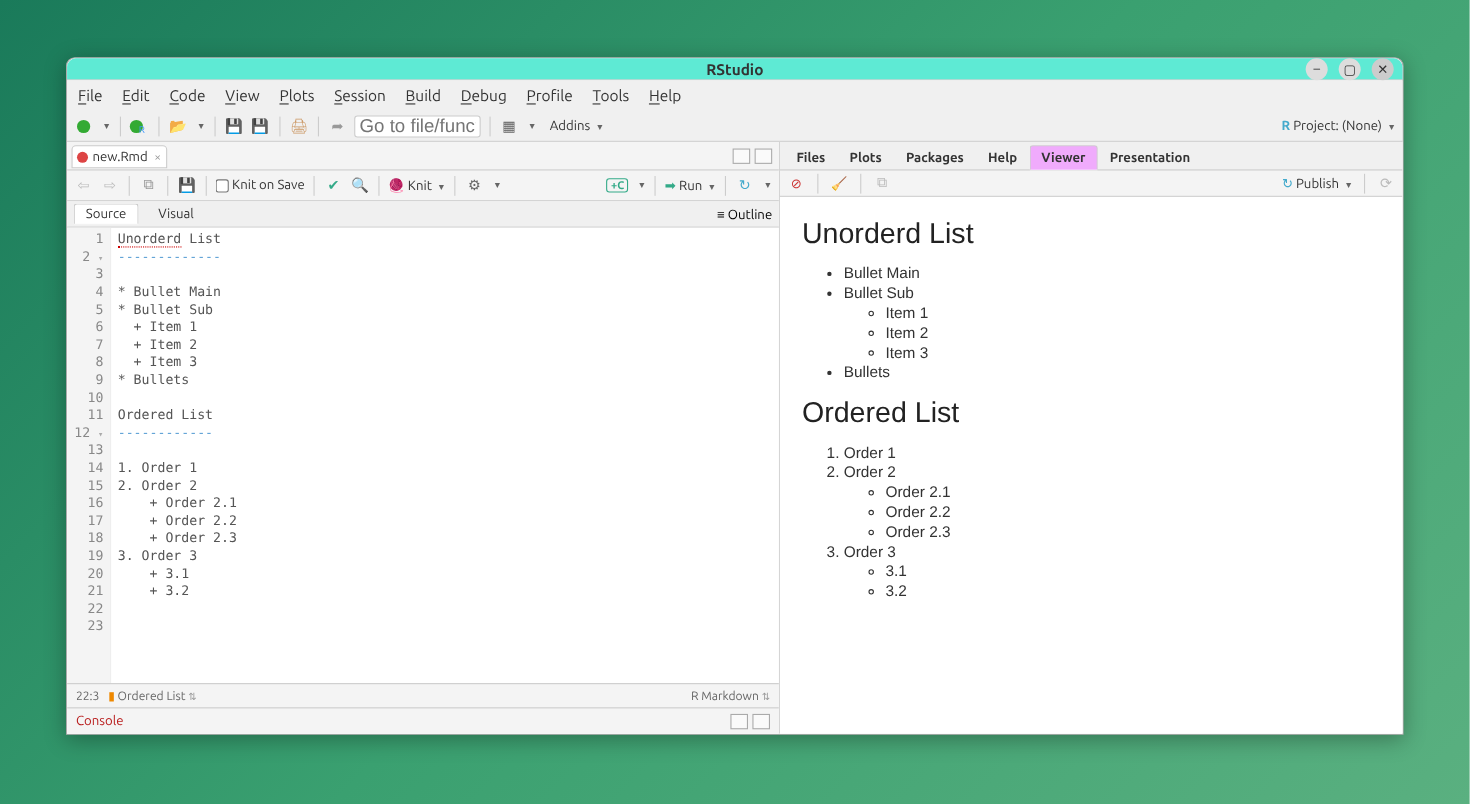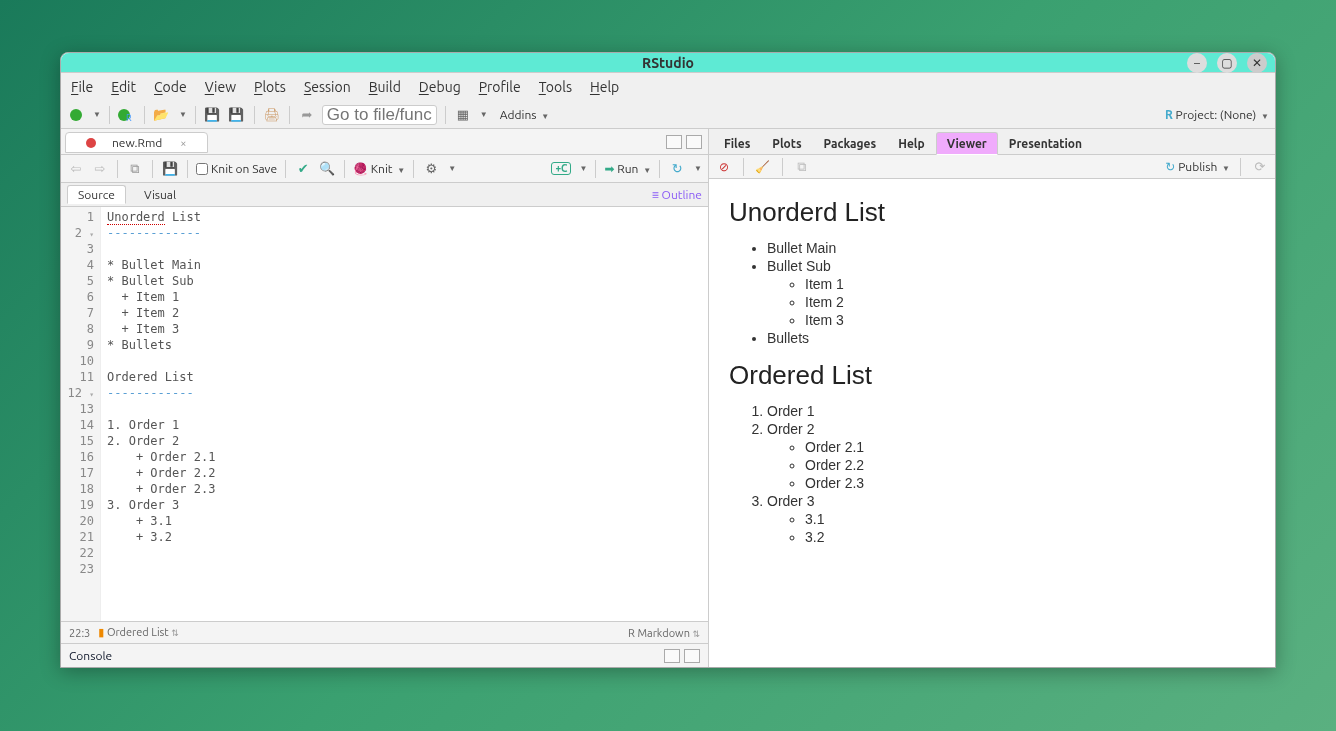--- a/index.html
+++ b/index.html
@@ -76,22 +76,22 @@
   height: 26px;
   background: #f4f4f4;
   display: flex;
   align-items: center;
   border-bottom: 1px solid #ccc;
   position: relative;
 }
 .file-tab {
   display: flex;
   align-items: center;
-  gap: 16px;
-  padding: 3px 20px;
+  gap: 4px;
+  padding: 3px 4px;
   border: 1px solid #ccc;
   background: #fff;
   font-size: 12px;
   border-radius: 4px 4px 0 0;
   margin-left: 4px;
   position: relative;
   bottom: -1px;
 }
 .file-tab .dot { width: 10px; height: 10px; background: #d44; border-radius: 50%; }
 .file-tab .close-x { color: #999; cursor: pointer; font-size: 11px; margin-left: 2px; }
@@ -151,21 +151,21 @@
 .statusbar .updown { font-size: 9px; color: #999; }
 .console-header {
   height: 24px;
   display: flex;
   align-items: center;
   justify-content: space-between;
   padding: 0 8px;
   background: #f4f4f4;
   border-top: 1px solid #ccc;
   font-size: 12px;
-  color: #0f172a;
+  color: #b91c1c;
 }
 .right-tabs {
   height: 26px;
   display: flex;
   align-items: flex-end;
   background: #f0f0f0;
   border-bottom: 1px solid #ccc;
   font-size: 12px;
   padding: 0 4px;
   position: relative;
@@ -309,21 +309,21 @@
         <span class="tb-sep"></span>
         <span class="tb-icon small-icon" style="color:#4ac">↻</span>
           <span class="drop">▼</span>
       </div>
 
       <div class="view-tabs">
         <div class="vt-left">
           <div class="vtab active">Source</div>
           <div class="vtab">Visual</div>
         </div>
-        <div style="cursor:pointer;color:#8b5cf6">≡ <span>Outline</span></div>
+        <div style="cursor:pointer;color:#000000">≡ <span>Outline</span></div>
       </div>
 
       <div class="editor-area">
         <div class="gutter">
           <div>1</div>
             <div>2 <span style="font-size:8px;color:#aaa">▾</span></div>
             <div>3</div>
             <div>4</div>
             <div>5</div>
             <div>6</div>

